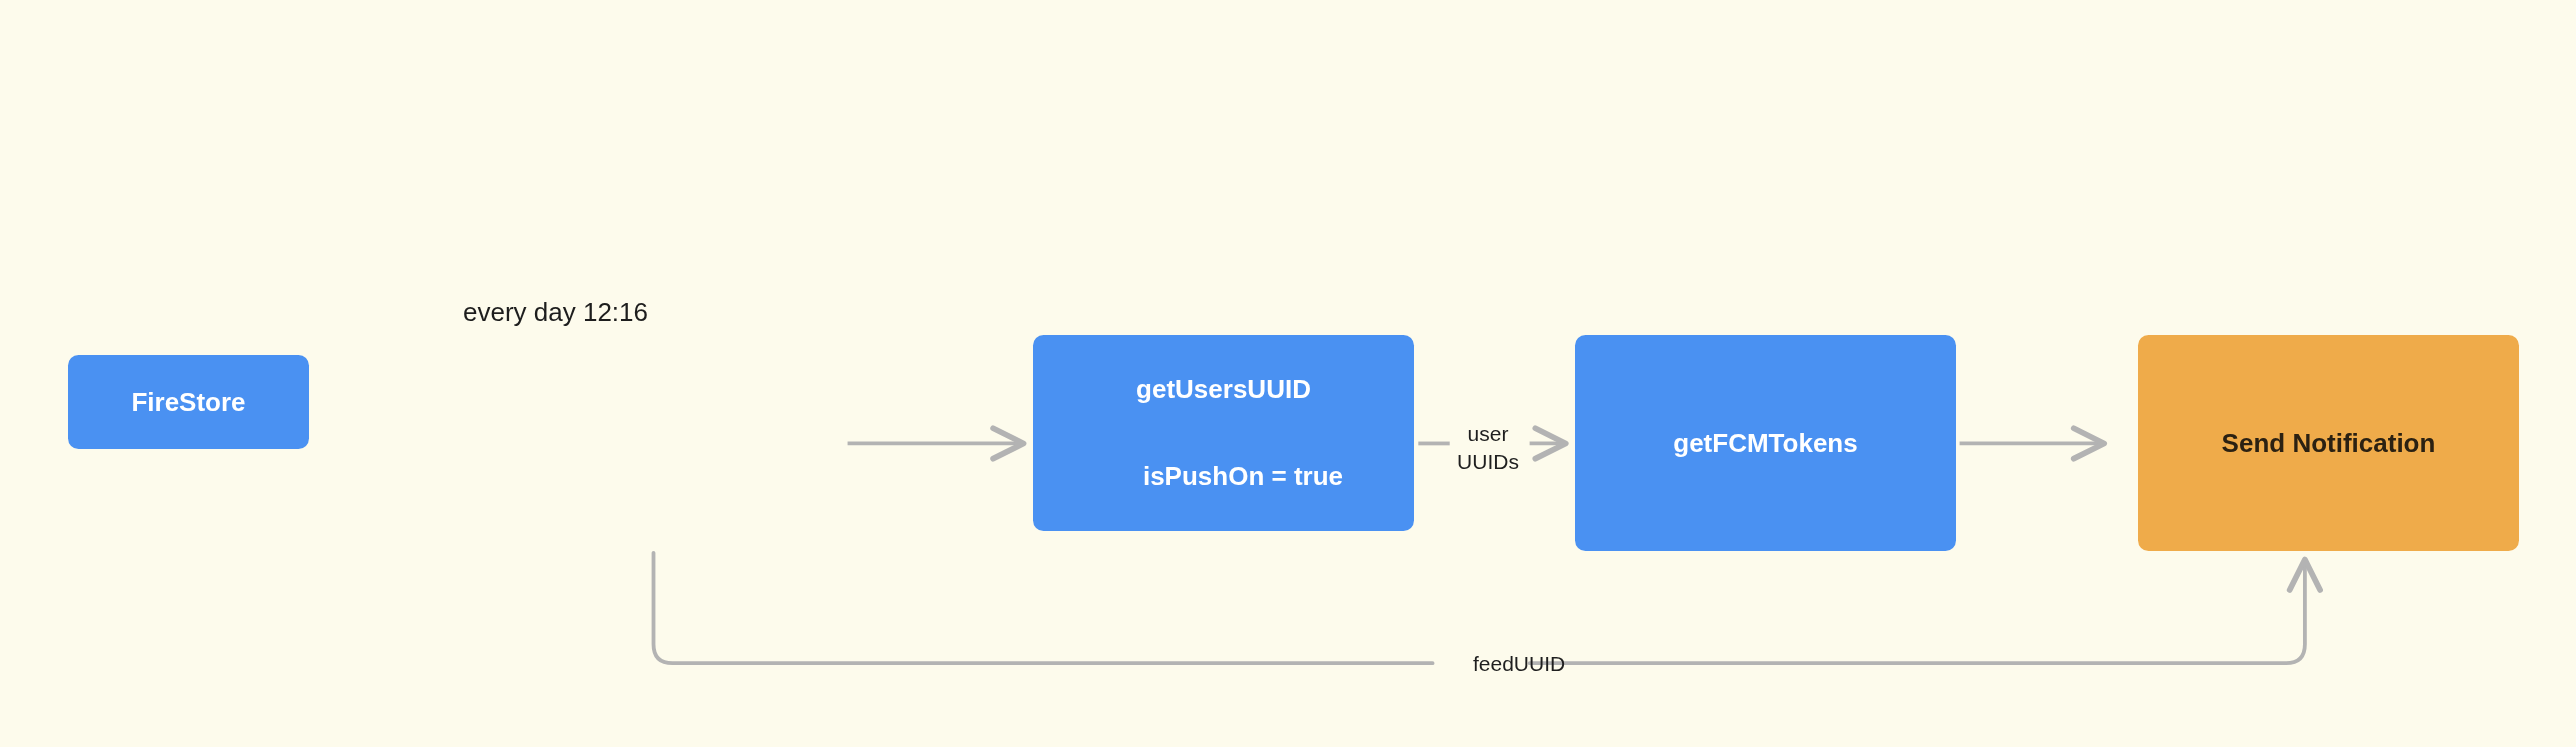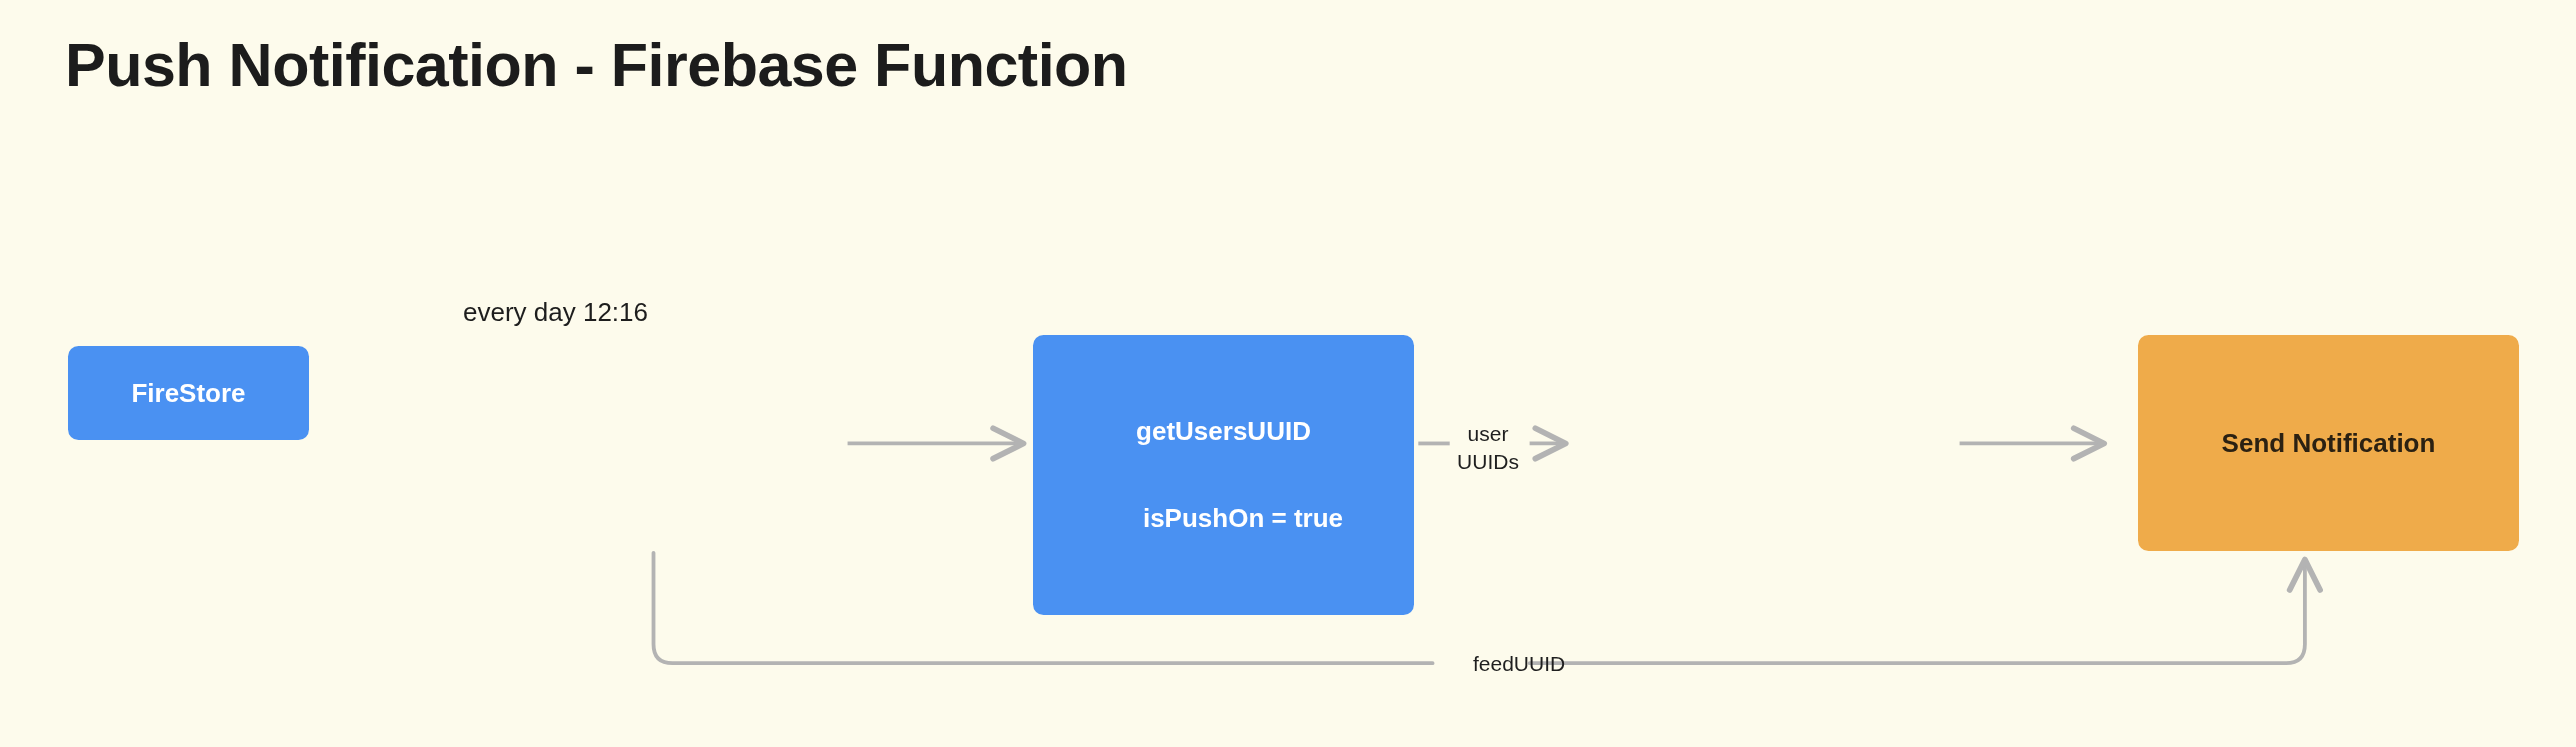--- a/index.html
+++ b/index.html
@@ -53,35 +53,35 @@
     line-height: 1.1;
     text-align: center;
     white-space: nowrap;
   }
   .node-label.sub {
     margin-top: 50px;
     margin-left: 39px;
   }
   #firestore-node {
     left: 68px;
-    top: 346px;
+    top: 355px;
     width: 241px;
     height: 94px;
   }
   #get-recent-feed-node {
     left: 462px;
     top: 336px;
     width: 381px;
     height: 216px;
   }
   #get-users-uuid-node {
     left: 1033px;
     top: 335px;
     width: 381px;
-    height: 280px;
+    height: 196px;
     gap: 8px;
   }
   #get-fcm-tokens-node {
     left: 1575px;
     top: 335px;
     width: 381px;
     height: 216px;
   }
   #send-notification-node {
     left: 2114px;
@@ -123,21 +123,20 @@
     width: 2576px;
     height: 748px;
     pointer-events: none;
   }
 </style>
 </head>
 <body>
 
 <div id="canvas">
 
-  <div id="page-title">Push Notification - Firebase Function</div>
 
   <svg id="edges-svg" viewBox="0 0 2708 786">
     <defs>
       <marker id="arrowhead" markerWidth="12" markerHeight="12" refX="9" refY="5" orient="auto" markerUnits="strokeWidth">
         <path d="M1,1 L9,5 L1,9" fill="none" stroke="#b3b3b3" stroke-width="1.5" stroke-linecap="round" stroke-linejoin="round"></path>
       </marker>
     </defs>
 
     <line x1="891" y1="466" x2="1076" y2="466" stroke="#b3b3b3" stroke-width="4" marker-end="url(#arrowhead)"></line>
 
@@ -156,20 +155,23 @@
   <div class="node node-blue" id="firestore-node">
     <div class="node-label">FireStore</div>
   </div>
 
 
   <div class="node node-blue" id="get-users-uuid-node">
     <div class="node-label">getUsersUUID</div>
     <div class="node-label sub">isPushOn = true</div>
   </div>
 
+  <div class="node node-blue" id="get-fcm-tokens-node">
+    <div class="node-label">getFCMTokens</div>
+  </div>
 
   <div class="node node-orange" id="send-notification-node">
     <div class="node-label">Send Notification</div>
   </div>
 
   <div id="user-uuids-label" class="edge-text">user UUIDs</div>
 
   <div id="feed-uuid-label" class="edge-text">feedUUID</div>
 
 </div>

